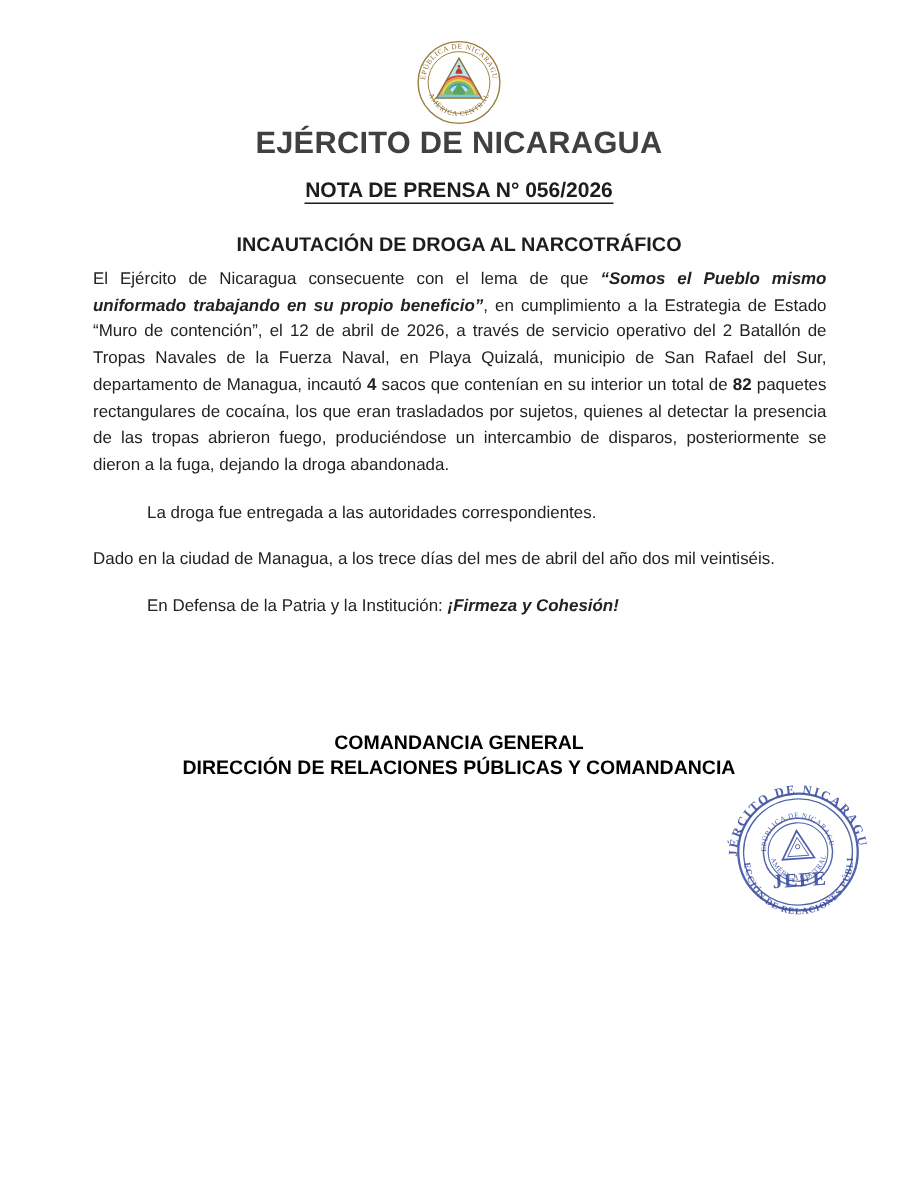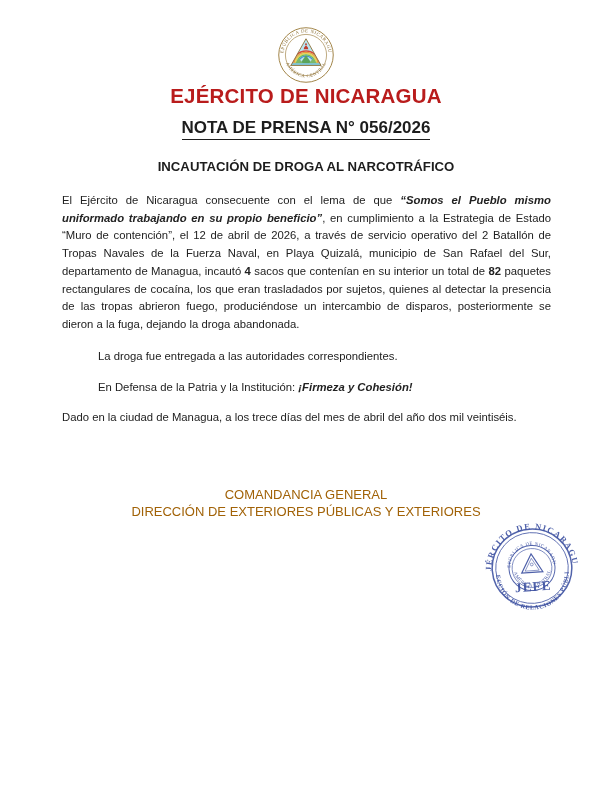--- a/index.html
+++ b/index.html
@@ -37,46 +37,46 @@
     position: absolute;
     top: 84px;
     left: 0;
     width: 612px;
     text-align: center;
   }
   .doc-title {
     font-size: 20.5px;
     font-weight: bold;
     letter-spacing: 0.2px;
-    color: #b91c1c;
+    color: #404040;
     margin: 0;
     line-height: 1.15;
   }
   .doc-subtitle {
-    font-size: 17px;
+    font-size: 14px;
     font-weight: bold;
     color: #1d1d1d;
     margin: 10px 0 0 0;
     display: inline-block;
     border-bottom: 1.6px solid #1d1d1d;
     padding-bottom: 1px;
     line-height: 1.2;
   }
   .doc-heading3 {
     font-size: 13.2px;
     font-weight: bold;
     color: #1d1d1d;
     margin: 19px 0 0 0;
     line-height: 1.2;
   }
 
   
   .body-block {
     position: absolute;
-    top: 192px;
+    top: 178px;
     left: 62px;
     width: 489px;
   }
   .para {
     font-size: 11.3px;
     line-height: 1.57;
     text-align: justify;
     text-justify: inter-word;
     margin: 0 0 14px 0;
     color: #222222;
@@ -93,22 +93,22 @@
   .signature {
     position: absolute;
     top: 487px;
     left: 0;
     width: 612px;
     text-align: center;
     line-height: 1.3;
   }
   .sig-line {
     font-size: 13px;
-    font-weight: normal;
-    color: #a16207;
+    font-weight: bold;
+    color: #000000;
     display: block;
   }
 
   
   .seal {
     position: absolute;
     top: 522px;
     left: 478px;
     width: 108px;
     height: 92px;
@@ -168,28 +168,28 @@
   <h2 class="doc-heading3">INCAUTACIÓN DE DROGA AL NARCOTRÁFICO</h2>
 </div>
 
 <div class="body-block">
 
   <p class="para"><span>El Ejército de Nicaragua consecuente con el lema de que </span><span class="bi">“Somos el Pueblo mismo uniformado trabajando en su propio beneficio”</span><span>, en cumplimiento a la Estrategia de Estado “Muro de contención”, el 12 de abril de 2026, a través de servicio operativo del 2 Batallón de Tropas Navales de la Fuerza Naval, en Playa Quizalá, municipio de San Rafael del Sur, departamento de Managua, incautó </span><span class="b">4</span><span> sacos que contenían en su interior un total de </span><span class="b">82</span><span> paquetes rectangulares de cocaína, los que eran trasladados por sujetos, quienes al detectar la presencia de las tropas abrieron fuego, produciéndose un intercambio de disparos, posteriormente se dieron a la fuga, dejando la droga abandonada.</span></p>
 
   <p class="para tight">La droga fue entregada a las autoridades correspondientes.</p>
 
 
+  <p class="para">Dado en la ciudad de Managua, a los trece días del mes de abril del año dos mil veintiséis.</p>
+
   <p class="para tight"><span>En Defensa de la Patria y la Institución: </span><span class="bi">¡Firmeza y Cohesión!</span></p>
-
-  <p class="para">Dado en la ciudad de Managua, a los trece días del mes de abril del año dos mil veintiséis.</p>
 </div>
 
 <div class="signature">
   <span class="sig-line">COMANDANCIA GENERAL</span>
-  <span class="sig-line">DIRECCIÓN DE EXTERIORES PÚBLICAS Y EXTERIORES</span>
+  <span class="sig-line">DIRECCIÓN DE RELACIONES PÚBLICAS Y COMANDANCIA</span>
 </div>
 
 <div class="seal">
   <svg viewBox="0 0 120 104" width="108" height="92" aria-hidden="true">
     <defs>
       <path id="sealTop" d="M 14,54 A 44,44 0 0 1 106,54"></path>
       <path id="sealBot" d="M 19,58 A 39,39 0 0 0 101,58"></path>
       <path id="sealInnerTop" d="M 36,50 A 24,24 0 0 1 84,50"></path>
       <path id="sealInnerBot" d="M 39,52 A 21,21 0 0 0 81,52"></path>
     </defs>

